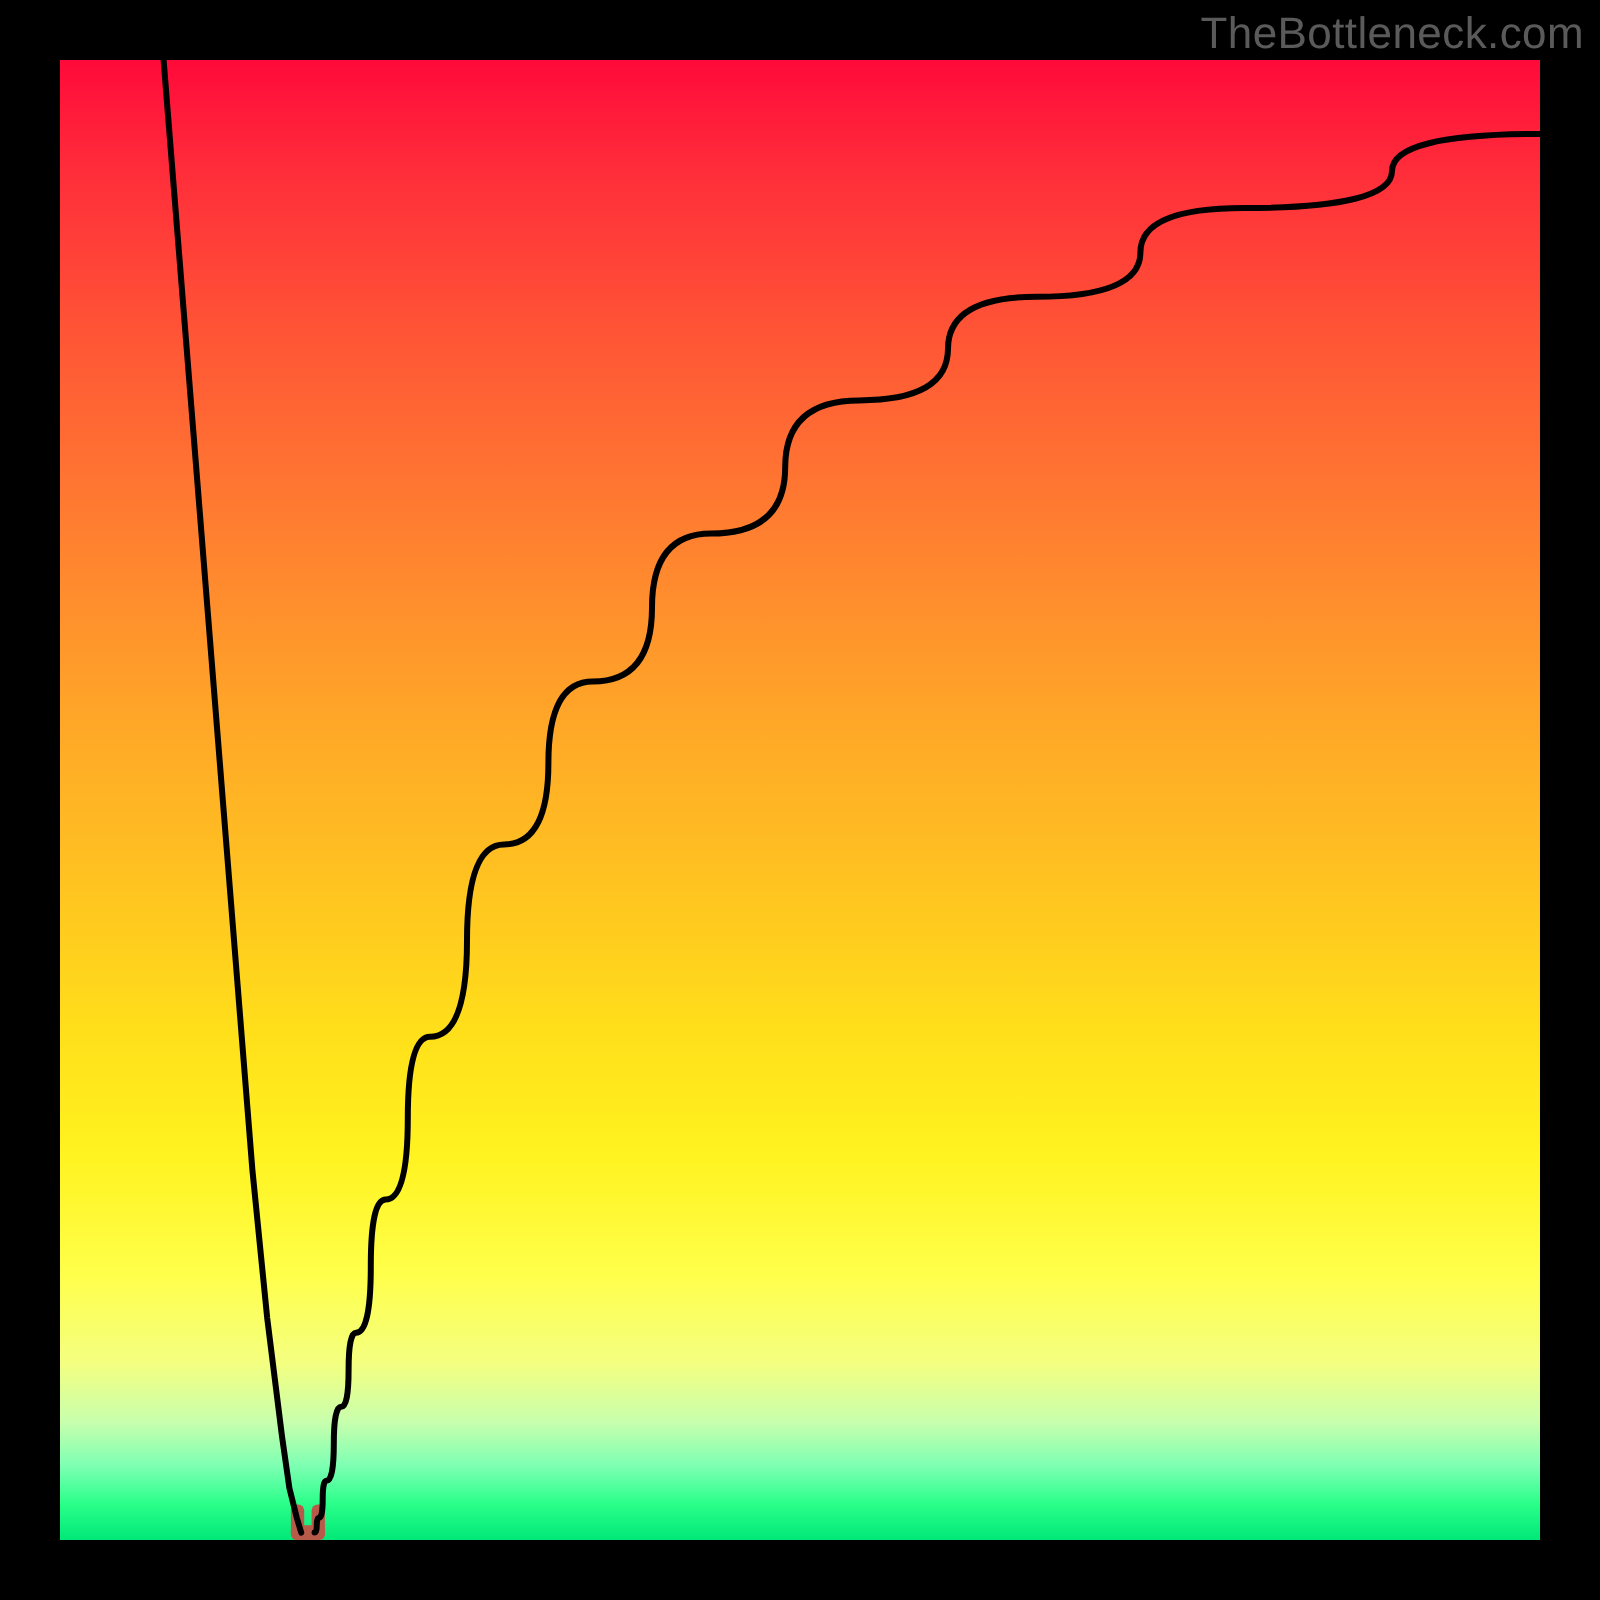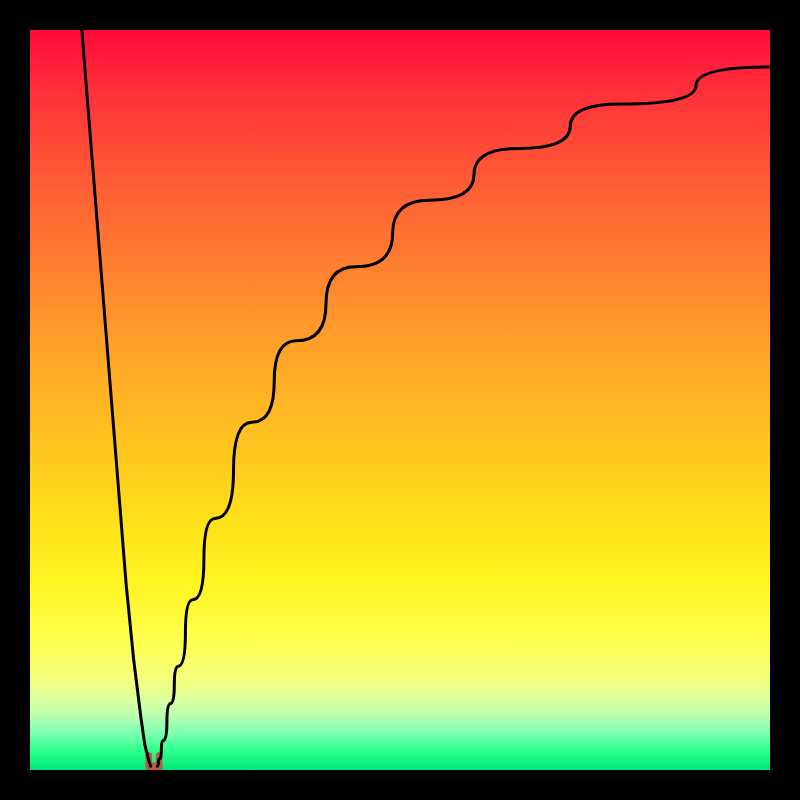--- a/index.html
+++ b/index.html
@@ -57,20 +57,21 @@
   }
   svg.curve {
     position: absolute;
     inset: 0;
   }
 </style>
 </head>
 <body>
 
 <div class="frame">
+  <div class="watermark">TheBottleneck.com</div>
   <div class="plot">
     <div class="gradient"></div>
     <svg class="curve" viewBox="0 0 740 740" preserveAspectRatio="none">
       <g id="marker-group">
           <rect x="115.44" y="722.24" width="6.660000000000001" height="17.76" rx="3" fill="#b85a4a"></rect>
           <rect x="125.80000000000001" y="722.24" width="6.660000000000001" height="17.76" rx="3" fill="#b85a4a"></rect>
           <rect x="115.44" y="732.6" width="17.02" height="7.4" rx="3" fill="#b85a4a"></rect>
         </g>
       <path id="left-path" fill="none" stroke="#000" stroke-width="3" stroke-linecap="round" d="M 51.800000000000004 0 L 59.2 92.5 L 66.6 185 L 74 277.5 L 81.4 370 L 88.8 462.5 L 96.2 555 L 103.60000000000001 629 L 111 688.2 L 114.7 714.1 L 118.4 728.9 L 120.62 736.3"></path>
       <path id="right-path" fill="none" stroke="#000" stroke-width="3" stroke-linecap="round" d="M 127.27999999999999 736.3 Q 128.39 736.3 128.39 732.5999999999999 Q 128.39 728.9 129.5 728.9 Q 131.35 728.9 131.35 719.65 Q 131.35 710.4 133.2 710.4 Q 136.89999999999998 710.4 136.89999999999998 691.9 Q 136.89999999999998 673.4 140.6 673.4 Q 144.3 673.4 144.3 654.9 Q 144.3 636.4 148 636.4 Q 155.4 636.4 155.4 603.0999999999999 Q 155.4 569.8 162.8 569.8 Q 173.9 569.8 173.9 529.0999999999999 Q 173.9 488.4 185 488.4 Q 203.5 488.4 203.5 440.3 Q 203.5 392.20000000000005 222 392.20000000000005 Q 244.2 392.20000000000005 244.2 351.5 Q 244.2 310.8 266.4 310.8 Q 296 310.8 296 273.79999999999995 Q 296 236.79999999999995 325.6 236.79999999999995 Q 362.6 236.79999999999995 362.6 203.49999999999994 Q 362.6 170.19999999999993 399.6 170.19999999999993 Q 444 170.19999999999993 444 144.29999999999995 Q 444 118.39999999999998 488.40000000000003 118.39999999999998 Q 540.2 118.39999999999998 540.2 96.19999999999999 Q 540.2 74 592 74 Q 666 74 666 55.5 Q 666 37 740 37"></path>

